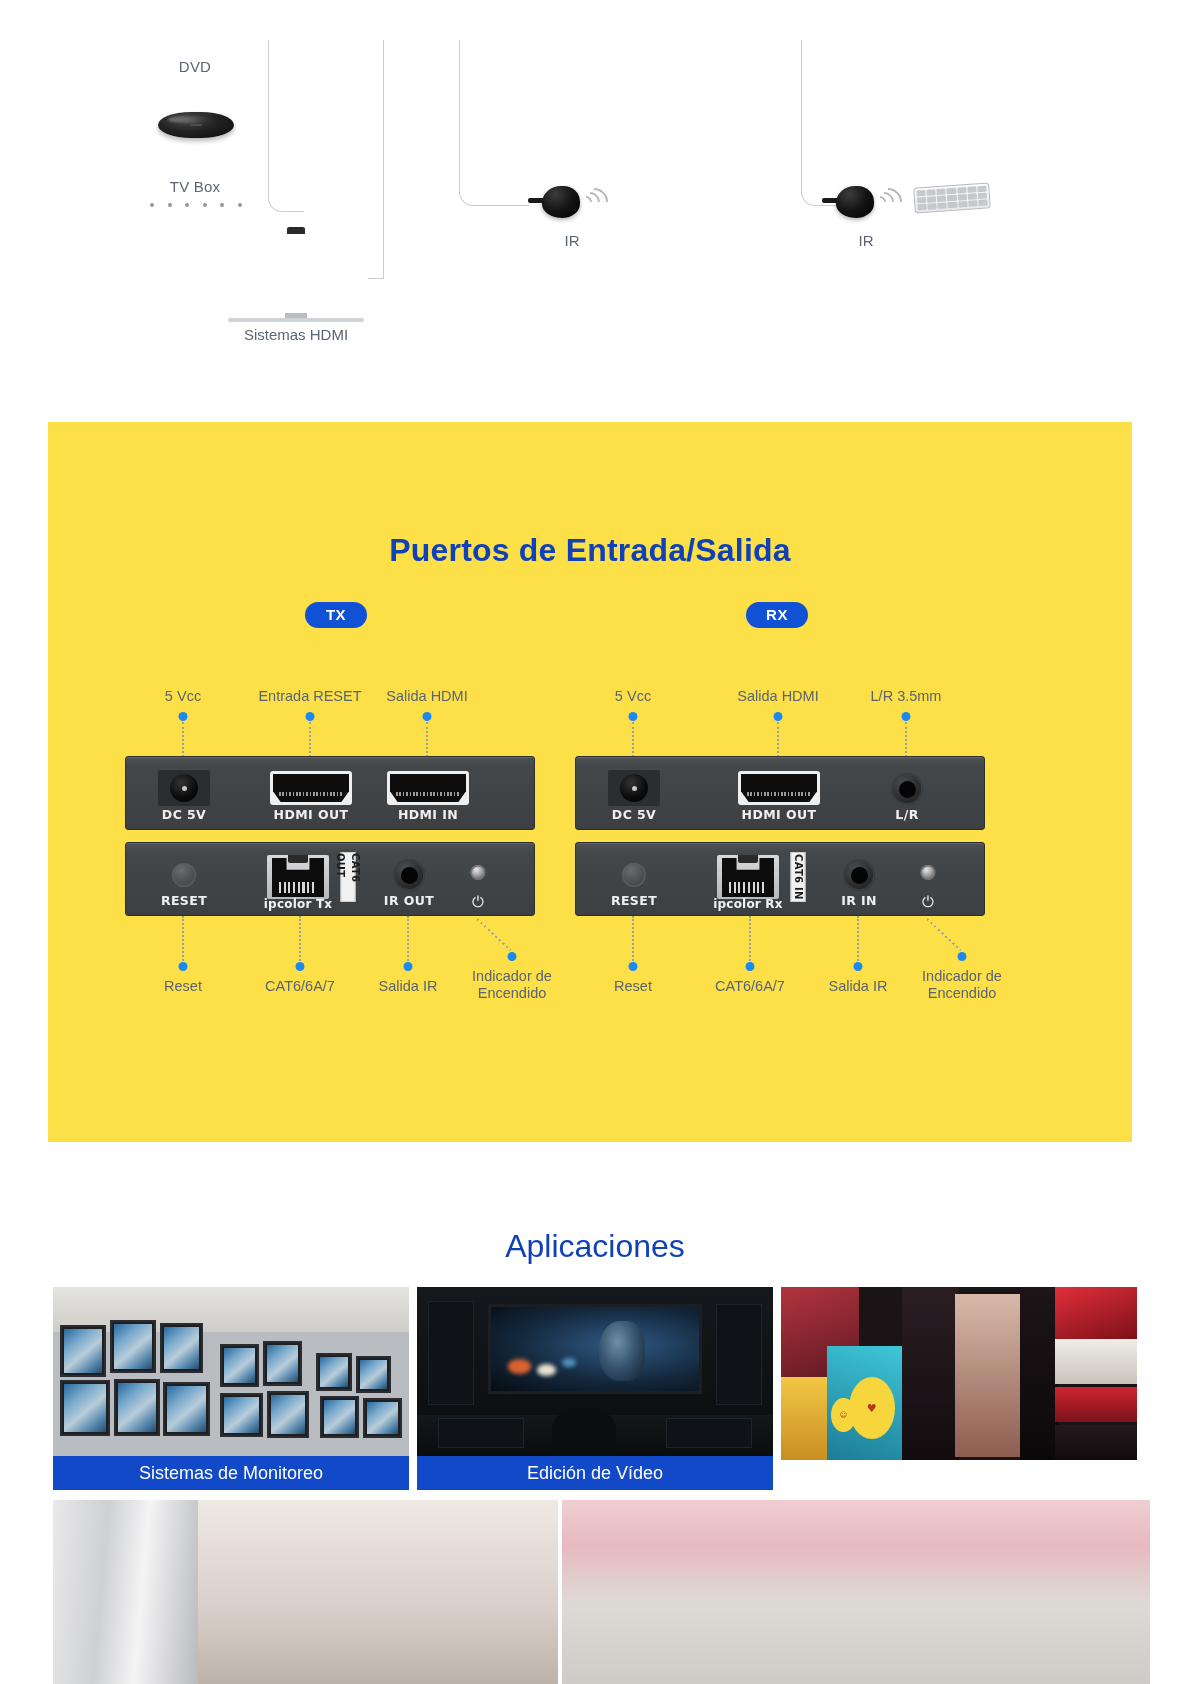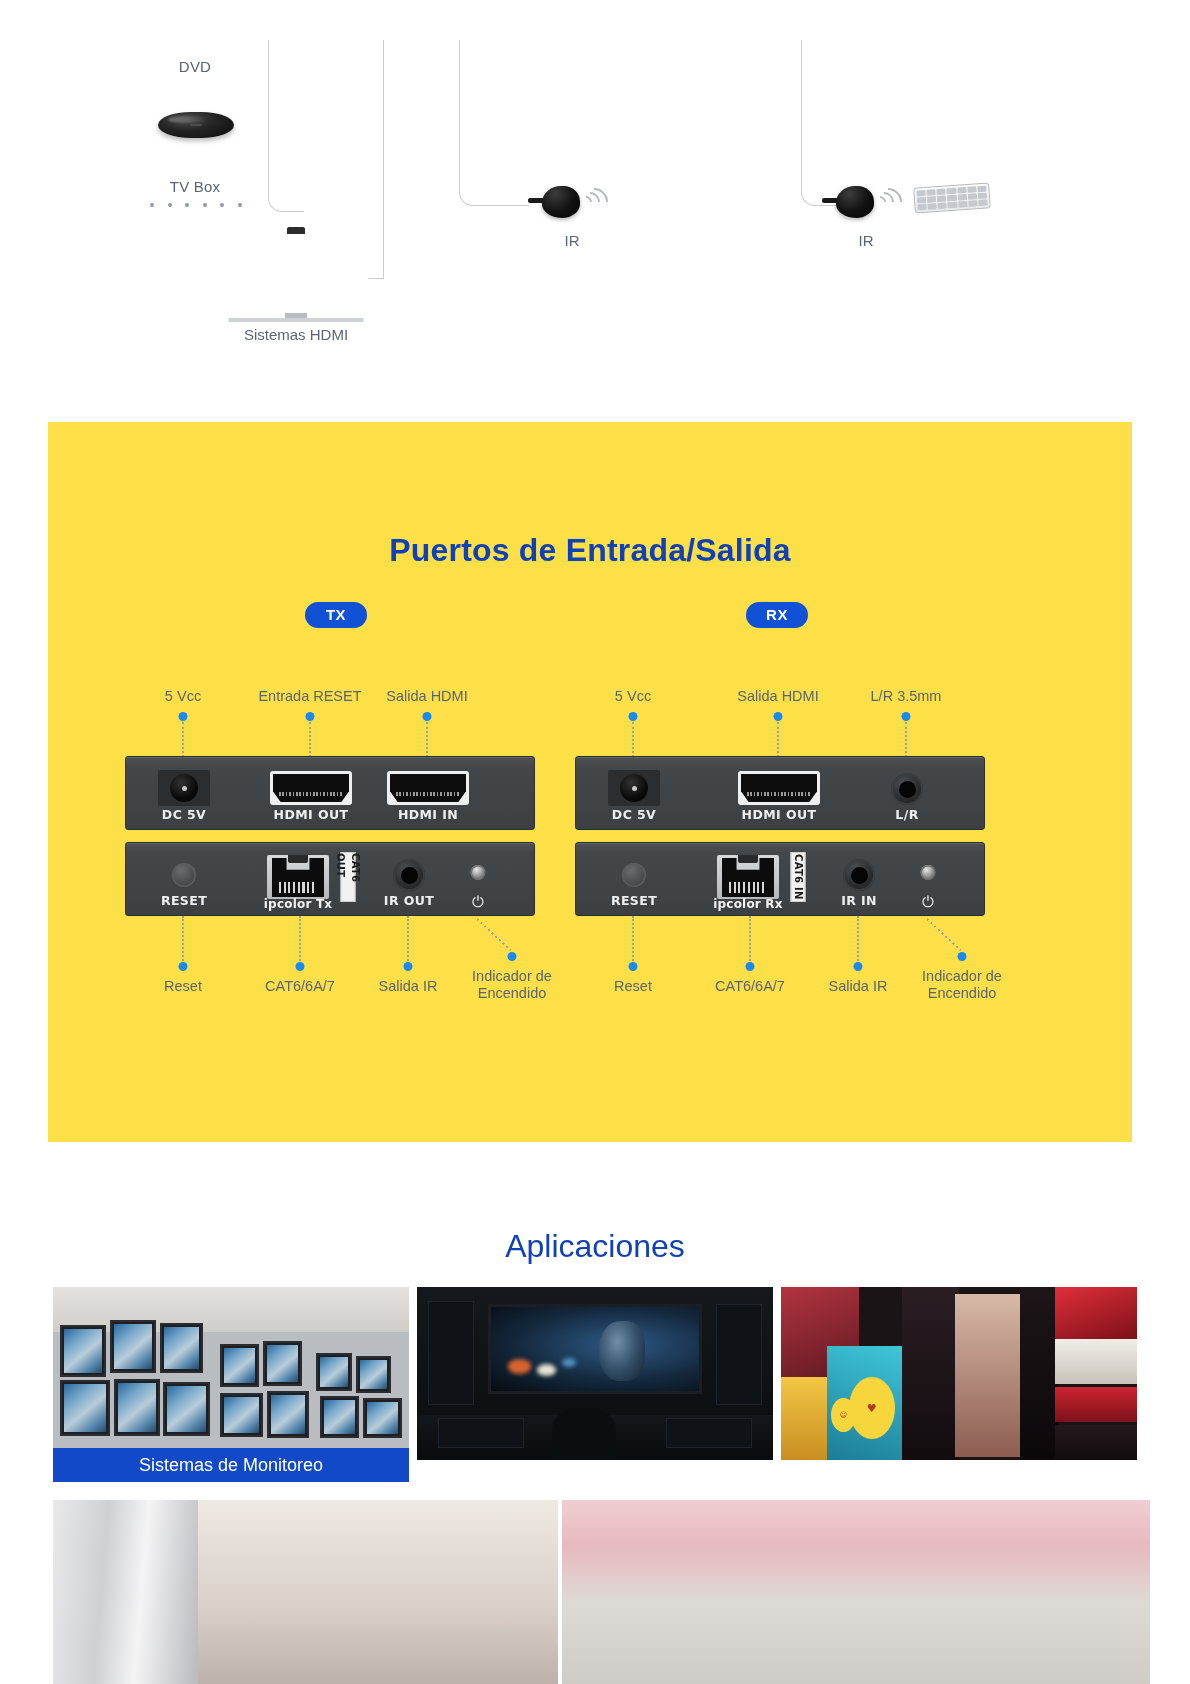--- a/index.html
+++ b/index.html
@@ -292,21 +292,21 @@
     position:absolute; left:0; top:1228px; width:1190px;
     text-align:center; font-size:32px; color:#1141b8; font-weight:normal;
   }
   #apps-grid {
     position:absolute; left:53px; top:1287px; width:1084px; height:207px;
     display:flex; gap:8px;
   }
   .app-card { position:relative; flex:1; overflow:hidden; }
   .app-thumb { position:absolute; inset:0 0 34px 0; overflow:hidden; }
   .app-caption {
-    position:absolute; left:0; right:0; bottom:12px; height:34px;
+    position:absolute; left:0; right:0; bottom:4px; height:34px;
     background:#1149c8; color:#fff; font-size:18px;
     display:flex; align-items:center; justify-content:center; white-space:nowrap;
   }
 
   
   .thumb-monitors { position:absolute; inset:0; background:#b9bcc0; }
   .thumb-monitors .ceil { position:absolute; left:0; top:0; right:0; height:26%; background:linear-gradient(#e4e3df,#cfcdc8); }
   .thumb-monitors .scr {
     position:absolute; background:#1d1f22; border:2px solid #2a2c2f;
   }
@@ -610,20 +610,21 @@
           <div class="bokeh" style="left:34%; top:60%; width:7%;  height:11%; background:#4f8fc0;"></div>
         </div>
         <div class="panel" style="left:3%;  top:8%;  width:13%; height:60%;"></div>
         <div class="panel" style="left:84%; top:10%; width:13%; height:58%;"></div>
         <div class="desk"></div>
         <div class="panel" style="left:6%;  top:76%; width:24%; height:17%;"></div>
         <div class="panel" style="left:70%; top:76%; width:24%; height:17%;"></div>
         <div class="person"></div>
       </div>
     </div>
+    <div class="app-caption">Edición de Vídeo</div>
   </div>
 
   <div class="app-card">
     <div class="app-thumb">
       <div class="thumb-billboards">
         <div class="bb" style="left:0;   top:0;   width:22%; height:56%; background:linear-gradient(160deg,#b1343f,#5c1720);"></div>
         <div class="bb" style="left:0;   top:52%; width:14%; height:48%; background:linear-gradient(#f2c744,#c98e22);"></div>
         <div class="bb" style="left:13%; top:34%; width:22%; height:66%; background:linear-gradient(200deg,#3fc7d8,#1d7c97);"></div>
         <div class="emoji" style="left:19%; top:52%; width:13%; height:36%;">♥</div>
         <div class="emoji" style="left:14%; top:64%; width:7%;  height:20%; font-size:7px;">☺</div>

